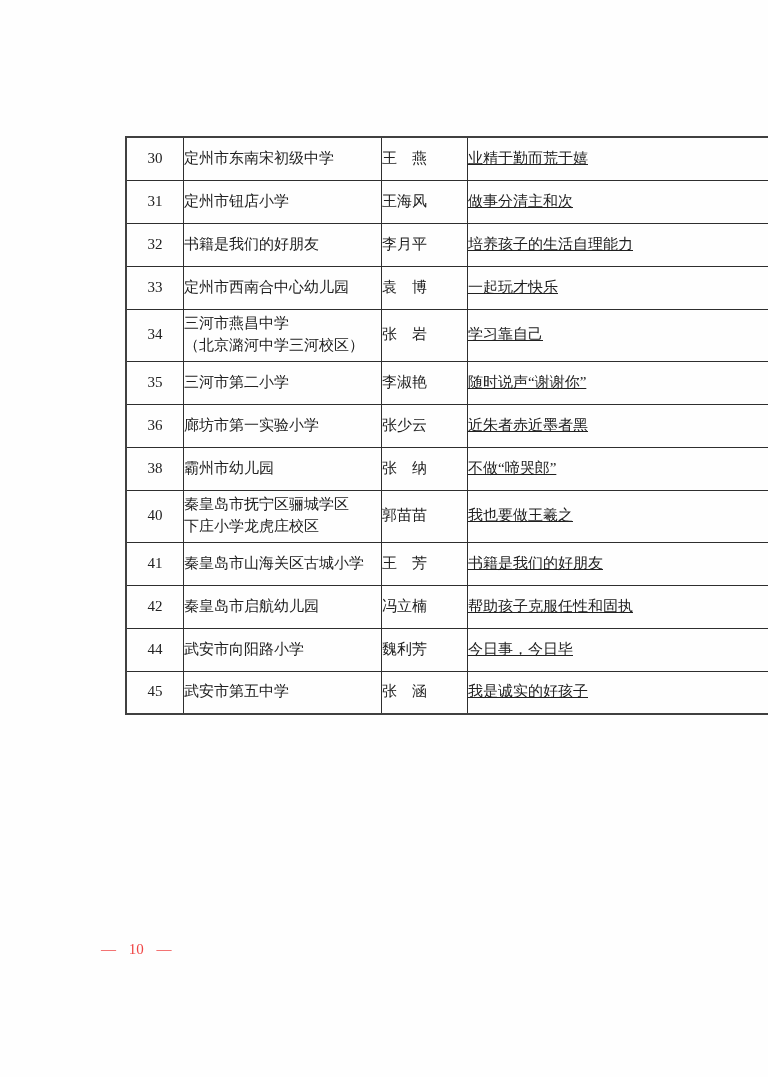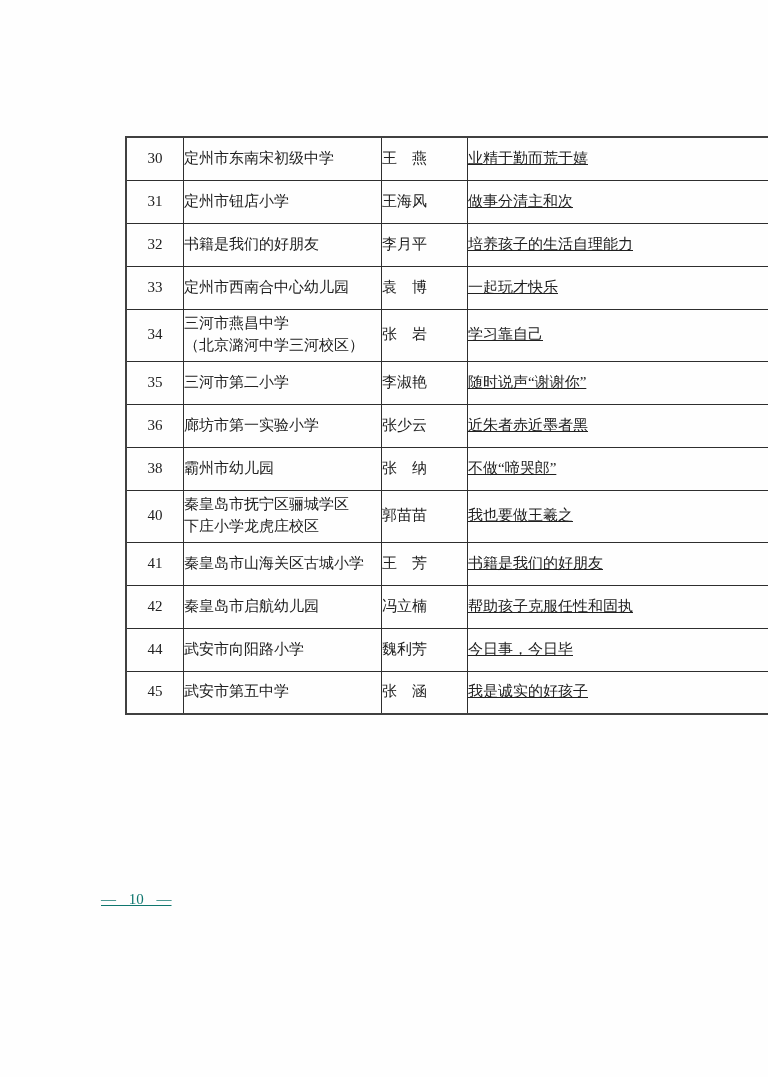--- a/index.html
+++ b/index.html
@@ -52,25 +52,24 @@
     text-align: left;
   }
   td.c-motto {
     padding-left: 13px;
     padding-right: 4px;
     text-decoration: underline;
   }
   .footer {
     position: absolute;
     left: 101px;
-    top: 891px;
+    top: 941px;
     font-size: 15px;
     word-spacing: 9px;
-    color: #0f766e;
-    text-decoration: underline;
+    color: #ef4444;
   }
 </style>
 </head>
 <body>
 
 <div class="page">
   <table class="roster">
     <tbody id="roster-body">
         <tr class="row">
     <td class="c-no">30</td>

